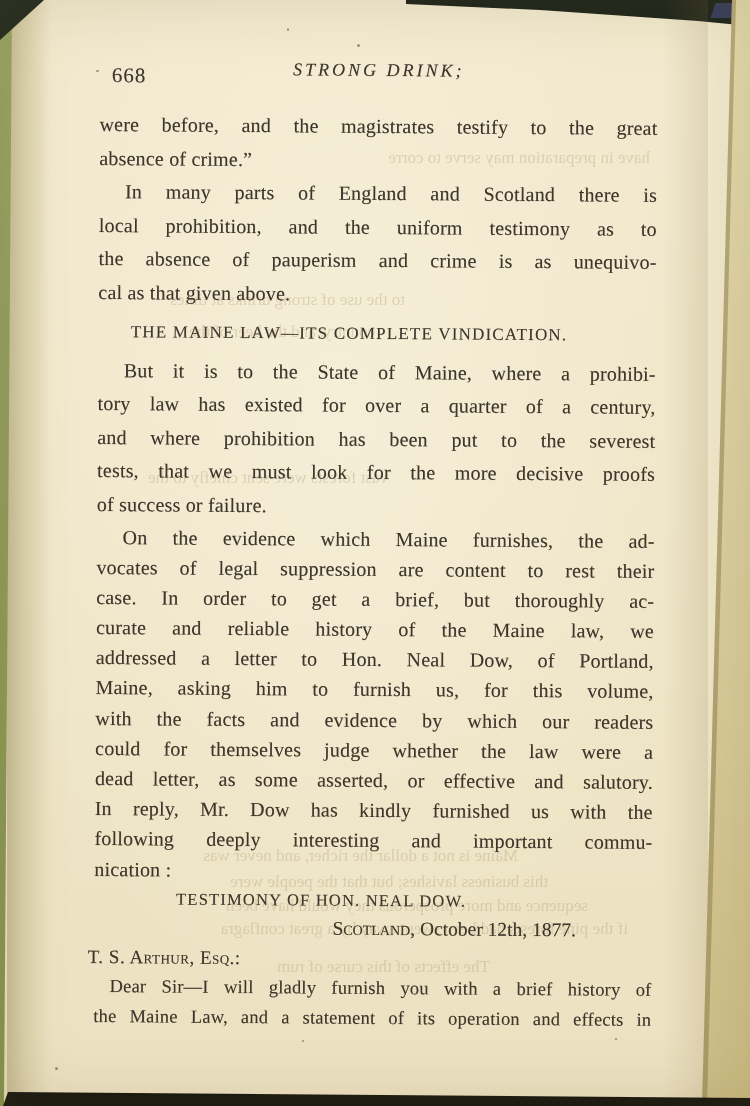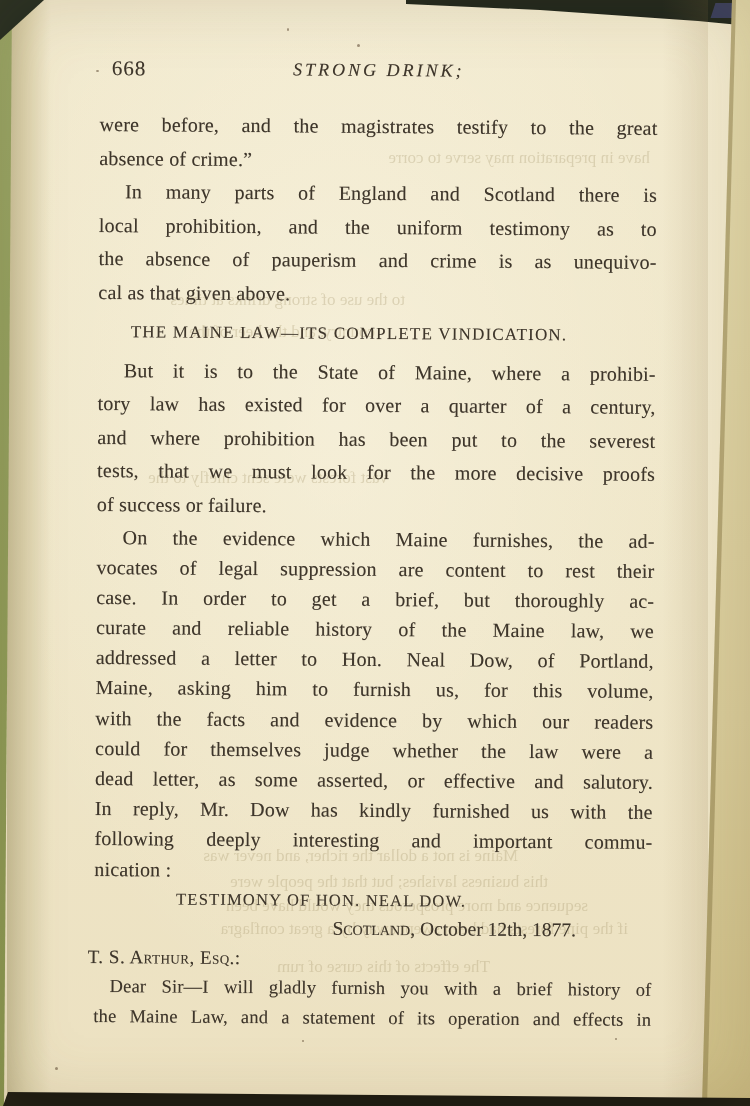--- a/index.html
+++ b/index.html
@@ -75,21 +75,21 @@
   .speck { position:absolute; border-radius:50%; background:rgba(90,70,48,.55); }
 
   
   .content {
     position:absolute; left:100px; top:56px; width:558px;
     color:#3e362b;
     transform:rotate(.4deg); transform-origin:0 0;
     text-shadow:.2px .2px 0 rgba(60,50,40,.35);
   }
   .hdr-row { position:relative; height:26px; margin-bottom:26px; }
-  .hdr-num { position:absolute; left:12px; top:0; font-size:21px; letter-spacing:1px; }
+  .hdr-num { position:absolute; left:12px; top:7px; font-size:21px; letter-spacing:1px; }
   .hdr-title { text-align:center; font-style:italic; font-size:18px; letter-spacing:3px; padding-top:2px; }
 
   .ln {
     font-size:20px; line-height:33.6px; height:33.6px;
     text-align:justify; text-align-last:justify;
     letter-spacing:.2px; white-space:normal; overflow:visible;
   }
   .ln.tight { line-height:30.2px; height:30.2px; }
   .ln.last { text-align-last:left; }
   .ln.indent { text-indent:26px; }

